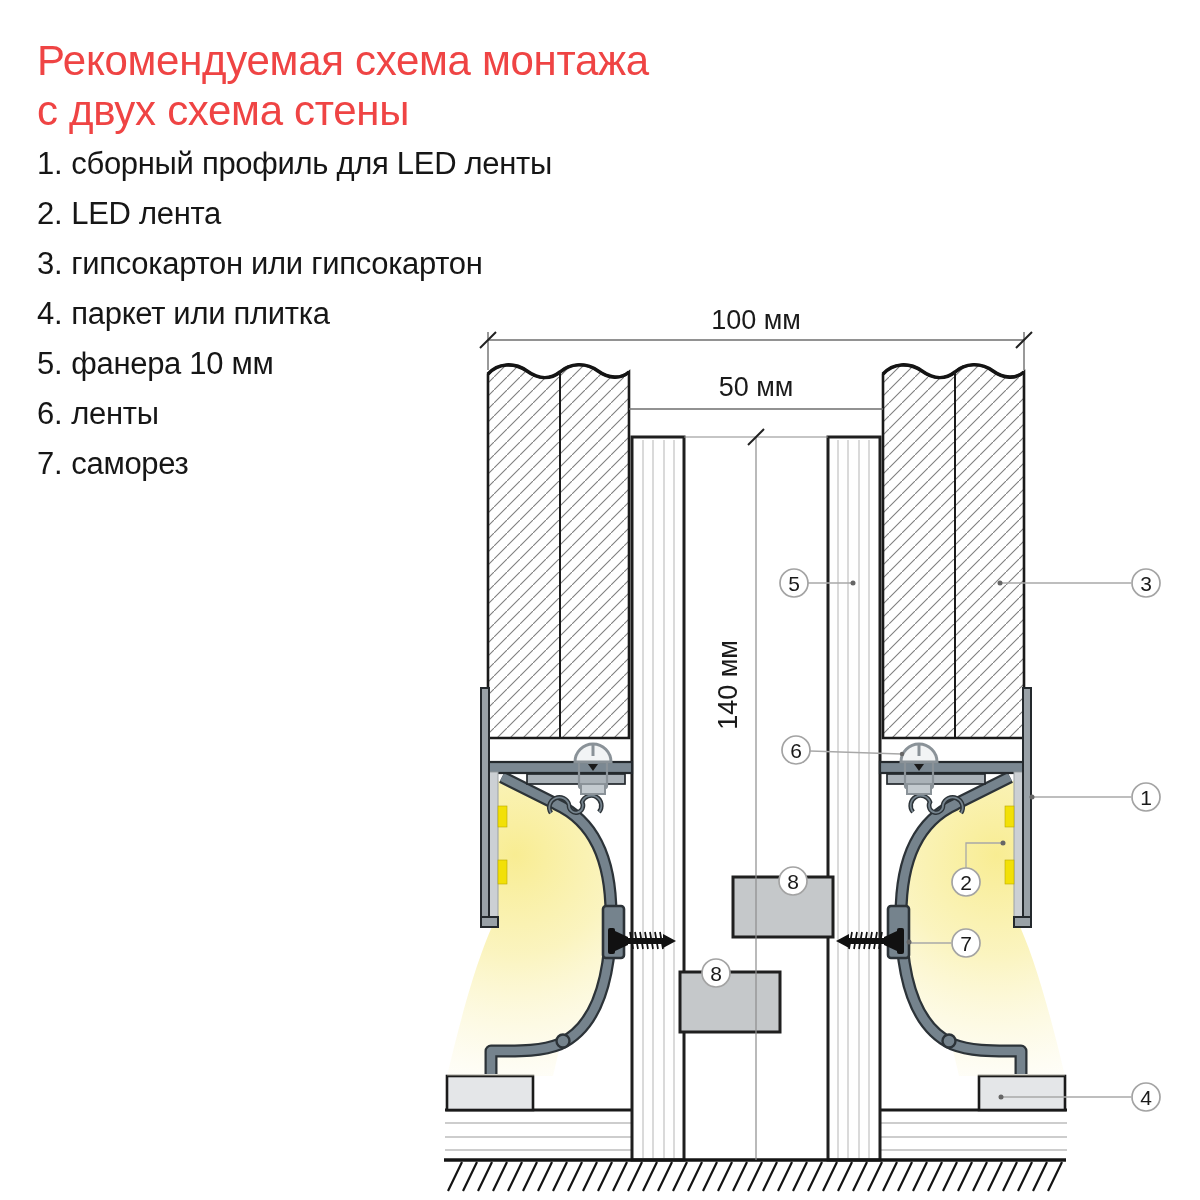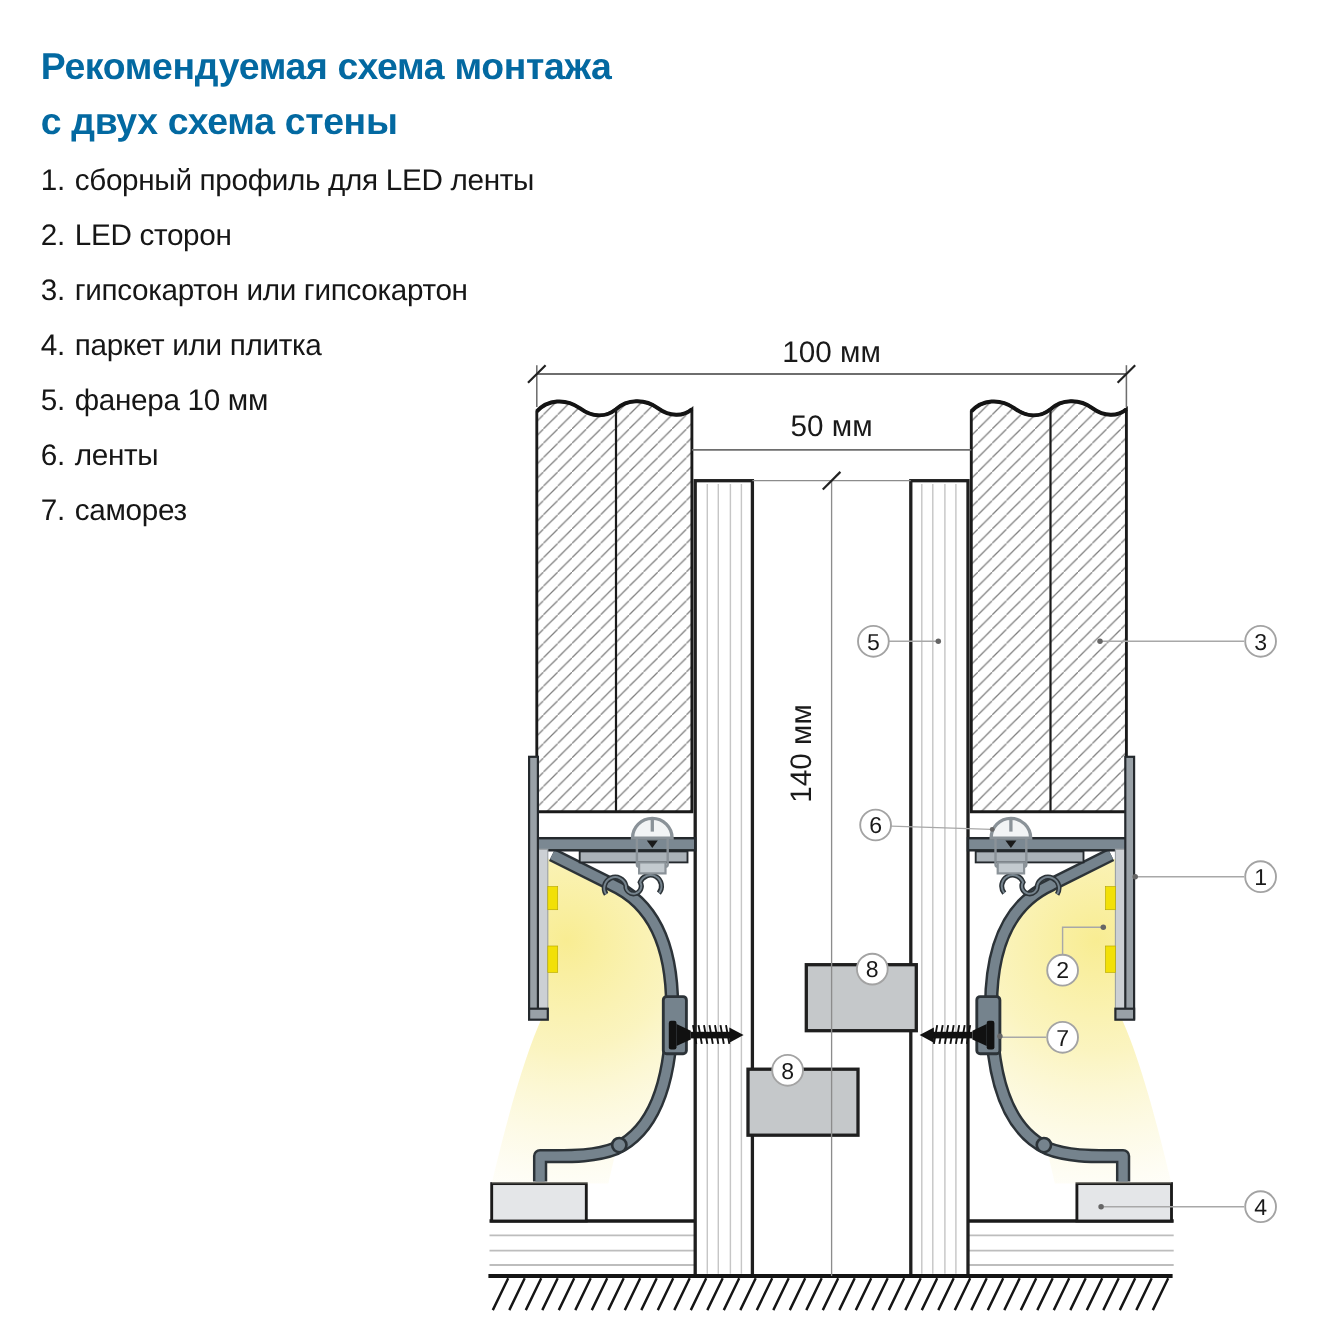--- a/index.html
+++ b/index.html
@@ -1,38 +1,38 @@
 <!DOCTYPE html>
 <html><head>
 <meta charset="utf-8">
 <style>
   html,body{margin:0;padding:0;background:#ffffff;}
   .page{position:relative;width:1200px;height:1200px;background:#fff;overflow:hidden;
         font-family:"Liberation Sans",sans-serif;color:#1a1a1a;}
   header{position:absolute;left:37px;top:36px;z-index:2;}
-  h1{margin:0;font-size:34px;line-height:50px;font-weight:700;letter-spacing:-0.3px;color:#0369a1;}
-  ol.legend{margin:3px 0 0 0;padding:0;list-style:none;font-size:27px;line-height:50px;
+  h1{margin:0;font-size:42px;line-height:50px;font-weight:400;letter-spacing:-0.3px;color:#ef4444;}
+  ol.legend{margin:3px 0 0 0;padding:0;list-style:none;font-size:31px;line-height:50px;
             font-weight:300;letter-spacing:-0.3px;color:#161616;}
   ol.legend .num{margin-right:9px;}
   svg.diagram{position:absolute;left:0;top:0;width:1200px;height:1200px;z-index:1;}
   text{font-family:"Liberation Sans",sans-serif;fill:#1a1a1a;}
 </style>
 </head>
 <body>
 
 <div class="page">
 
   <header>
     <h1>
       <span>Рекомендуемая схема монтажа</span><br>
       <span>с двух схема стены</span>
     </h1>
     <ol class="legend">
       <li><span class="num">1.</span><span>сборный профиль для LED ленты</span></li>
-      <li><span class="num">2.</span><span>LED сторон</span></li>
+      <li><span class="num">2.</span><span>LED лента</span></li>
       <li><span class="num">3.</span><span>гипсокартон или гипсокартон</span></li>
       <li><span class="num">4.</span><span>паркет или плитка</span></li>
       <li><span class="num">5.</span><span>фанера 10 мм</span></li>
       <li><span class="num">6.</span><span>ленты</span></li>
       <li><span class="num">7.</span><span>саморез</span></li>
     </ol>
   </header>
 
   <svg class="diagram" viewBox="0 0 1200 1200">
     <defs>

